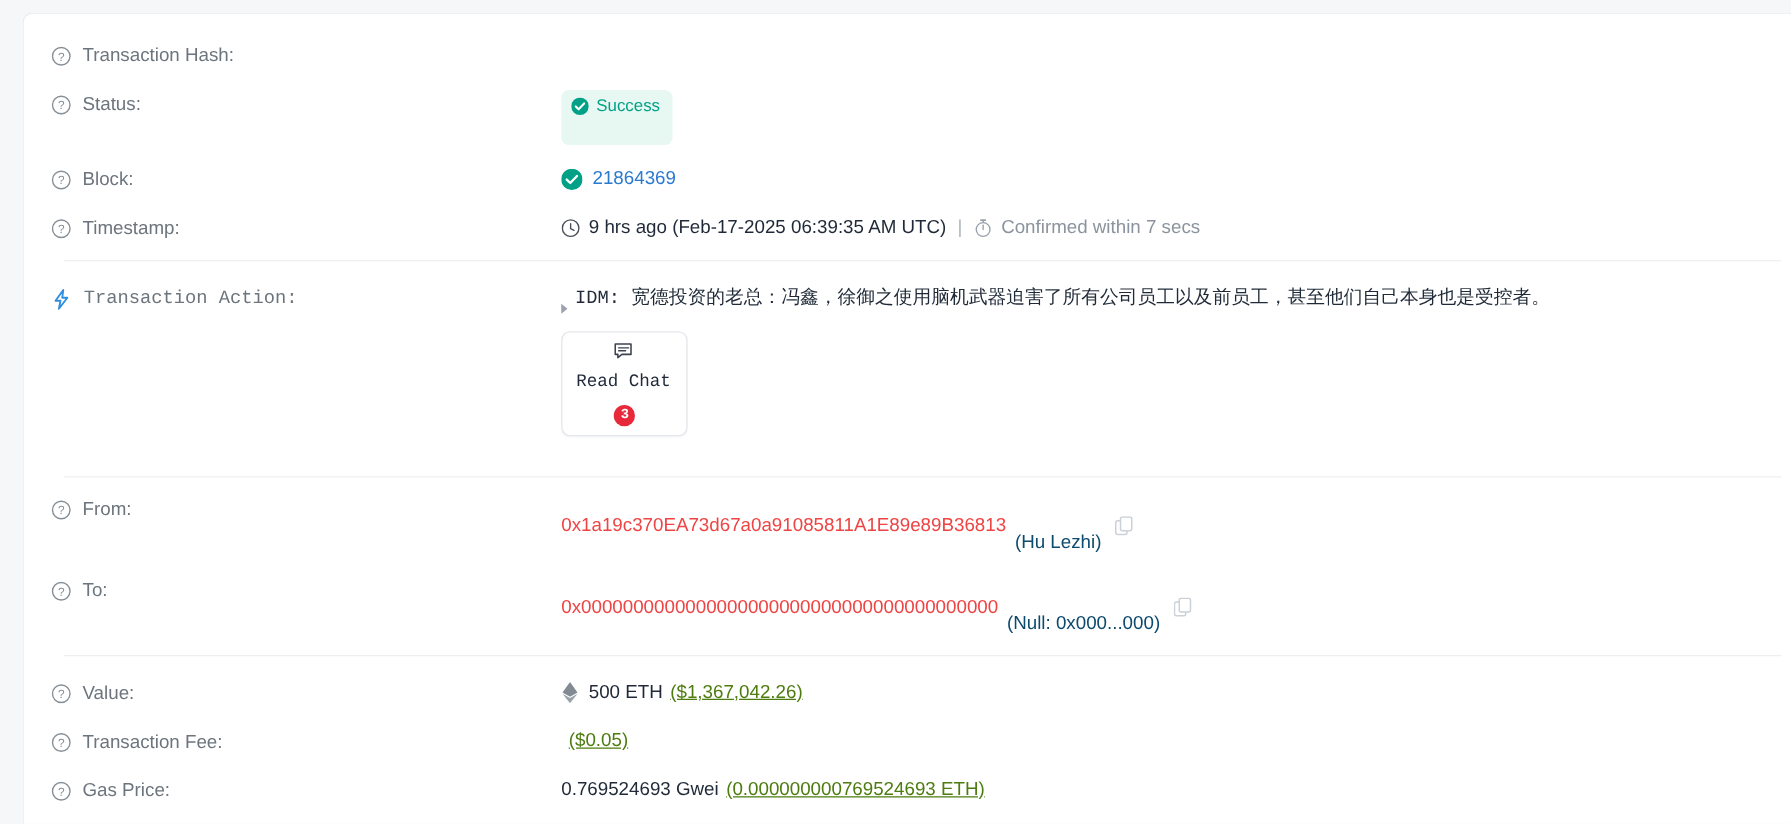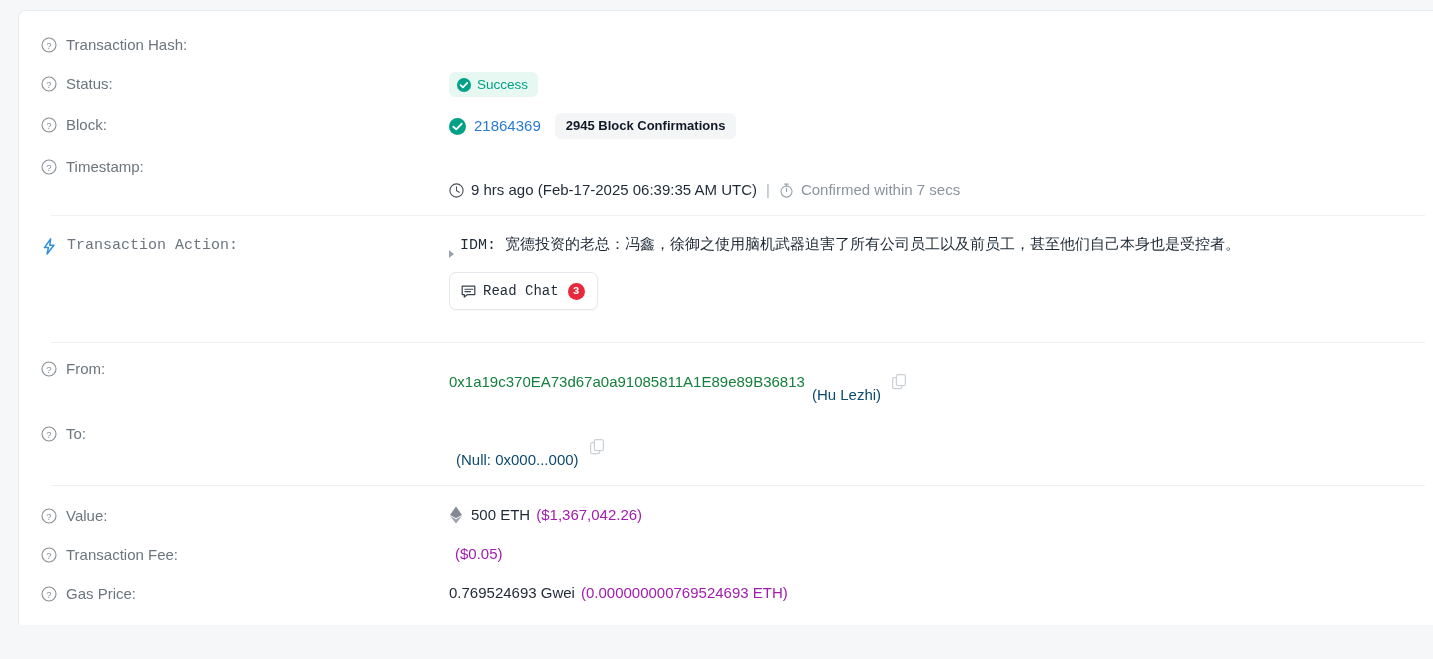--- a/index.html
+++ b/index.html
@@ -129,21 +129,21 @@
   .copy-icon svg { display: block; }
 
   
   .badge-success {
     display: inline-flex;
     align-items: center;
     gap: 6px;
     background: #e7f8f2;
     color: #00a186;
     border-radius: 6px;
-    padding: 5px 10px 4px 8px;
+    padding: 5px 10px 23px 8px;
     font-size: 13.5px;
     font-weight: 400;
     line-height: 16px;
   }
   .check-circle {
     width: 14px; height: 14px;
     flex: 0 0 auto;
   }
   .check-circle svg { display: block; }
 
@@ -153,21 +153,21 @@
     margin-right: 8px;
     flex: 0 0 auto;
   }
   .blk-check svg { display: block; }
 
   a.link, .link {
     color: #2a7ad2;
     text-decoration: none;
     cursor: pointer;
   }
-  .link.addr { color: #15803d; }
+  .link.addr { color: #ef4444; }
 
   .pill-gray {
     display: inline-block;
     background: #f4f5f7;
     color: #111827;
     border-radius: 6px;
     padding: 5px 11px;
     font-size: 13px;
     font-weight: bold;
     line-height: 16px;
@@ -212,20 +212,21 @@
     gap: 7px;
     background: #ffffff;
     border: 1px solid #e3e6ea;
     border-radius: 7px;
     padding: 7px 12px 7px 11px;
     font-size: 14px;
     color: #1f2937;
     cursor: pointer;
     margin-top: 14px;
     box-shadow: 0 1px 1px rgba(16,24,40,.03);
+    flex-direction: column;
   }
   .chat-icon { width: 15px; height: 15px; flex: 0 0 auto; }
   .chat-icon svg { display: block; }
   .chat-count {
     display: inline-flex;
     align-items: center;
     justify-content: center;
     background: #e8283b;
     color: #fff;
     border-radius: 50%;
@@ -235,23 +236,23 @@
     font-weight: bold;
     line-height: 1;
     margin-left: 2px;
   }
 
   .paren-label { color: #0c4a6e; margin-left: 7px; margin-top: 27px; }
 
   .eth-icon { width: 14px; height: 18px; margin-right: 8px; flex: 0 0 auto; }
   .eth-icon svg { display: block; }
 
-  .val-usd { color: #a21caf; margin-left: 6px; }
-
-  .nowrap { white-space: nowrap; margin-top: 24px; }
+  .val-usd { color: #4d7c0f; margin-left: 6px; text-decoration: underline; }
+
+  .nowrap { white-space: nowrap; }
 </style>
 </head>
 <body>
 
 <div class="page">
   <div class="card">
     <div class="card-inner">
 
       <div class="row">
         <div class="row-label">
@@ -299,21 +300,20 @@
           <span>Block:</span>
         </div>
         <div class="row-value">
           <span class="blk-check">
             <svg width="17" height="17" viewBox="0 0 17 17">
               <circle cx="8.5" cy="8.5" r="8.5" fill="#00a186"></circle>
               <path d="M4.4 8.7 L7.2 11.4 L12.6 5.8" fill="none" stroke="#ffffff" stroke-width="1.9" stroke-linecap="round" stroke-linejoin="round"></path>
             </svg>
           </span>
           <span class="link">21864369</span>
-          <span class="pill-gray">2945 Block Confirmations</span>
         </div>
       </div>
 
       <div class="row">
         <div class="row-label">
           <span class="help-icon">
             <svg width="16" height="16" viewBox="0 0 16 16">
               <circle cx="8" cy="8" r="7" fill="none" stroke="#868e96" stroke-width="1.1"></circle>
               <text x="8" y="11.6" font-size="9.5" fill="#868e96" text-anchor="middle" font-family="Liberation Sans, sans-serif">?</text>
             </svg>
@@ -400,20 +400,21 @@
         <div class="row-label">
           <span class="help-icon">
             <svg width="16" height="16" viewBox="0 0 16 16">
               <circle cx="8" cy="8" r="7" fill="none" stroke="#868e96" stroke-width="1.1"></circle>
               <text x="8" y="11.6" font-size="9.5" fill="#868e96" text-anchor="middle" font-family="Liberation Sans, sans-serif">?</text>
             </svg>
           </span>
           <span>To:</span>
         </div>
         <div class="row-value">
+          <span class="link addr">0x0000000000000000000000000000000000000000</span>
           <span class="paren-label">(Null: 0x000...000)</span>
           <span class="copy-icon">
             <svg width="15" height="16" viewBox="0 0 15 16">
               <rect x="0.6" y="3.6" width="9" height="11" rx="1.6" fill="none" stroke="#c3c9d0" stroke-width="1.2"></rect>
               <rect x="4.4" y="0.6" width="9" height="11" rx="1.6" fill="#ffffff" stroke="#c3c9d0" stroke-width="1.2"></rect>
             </svg>
           </span>
         </div>
       </div>
 

